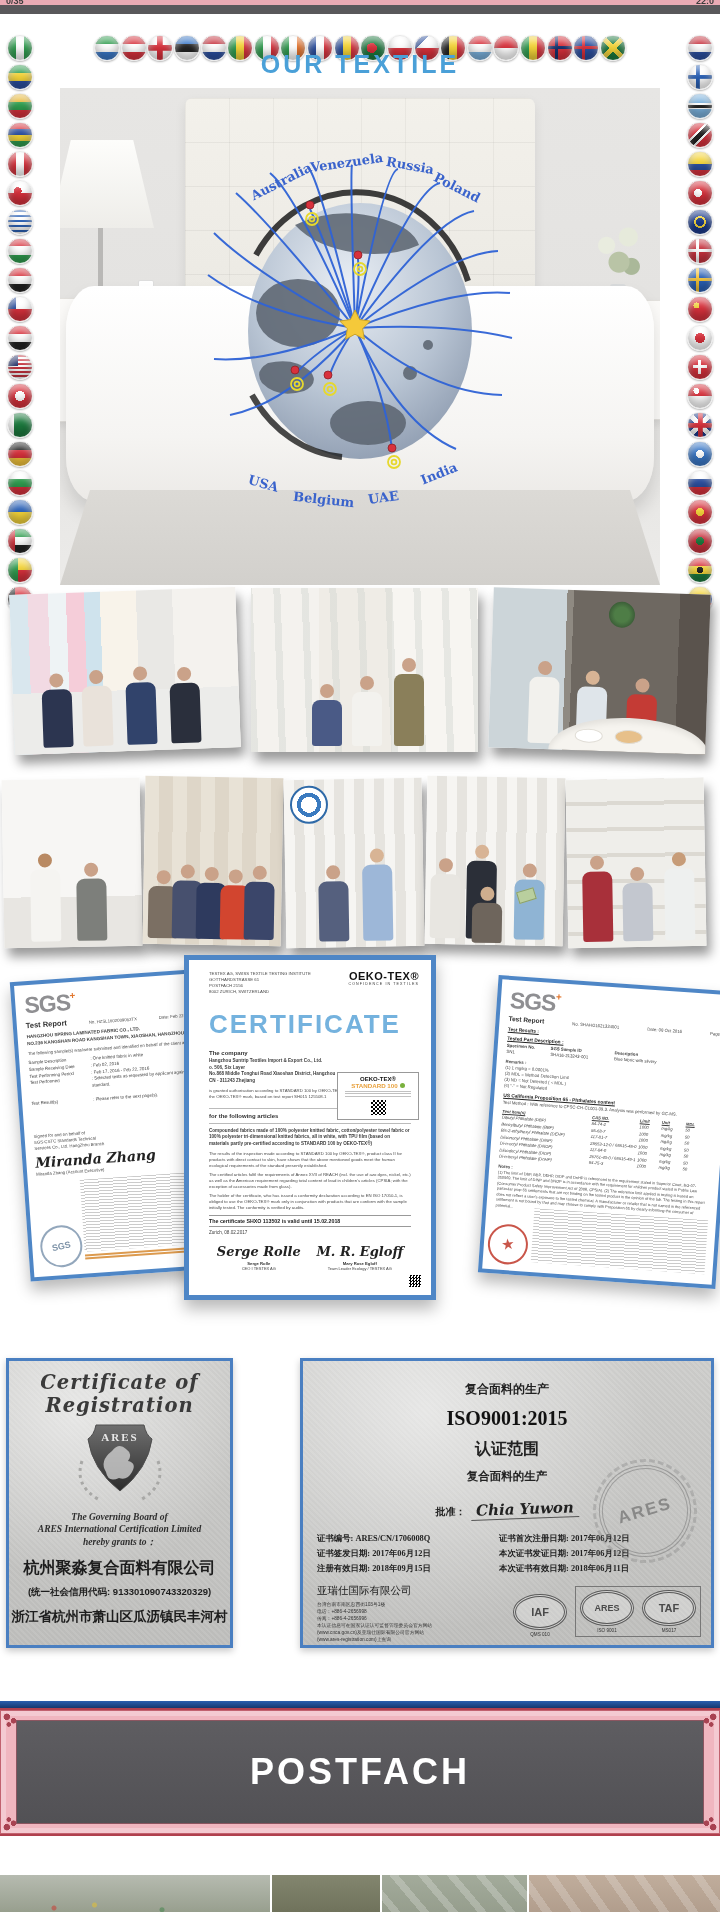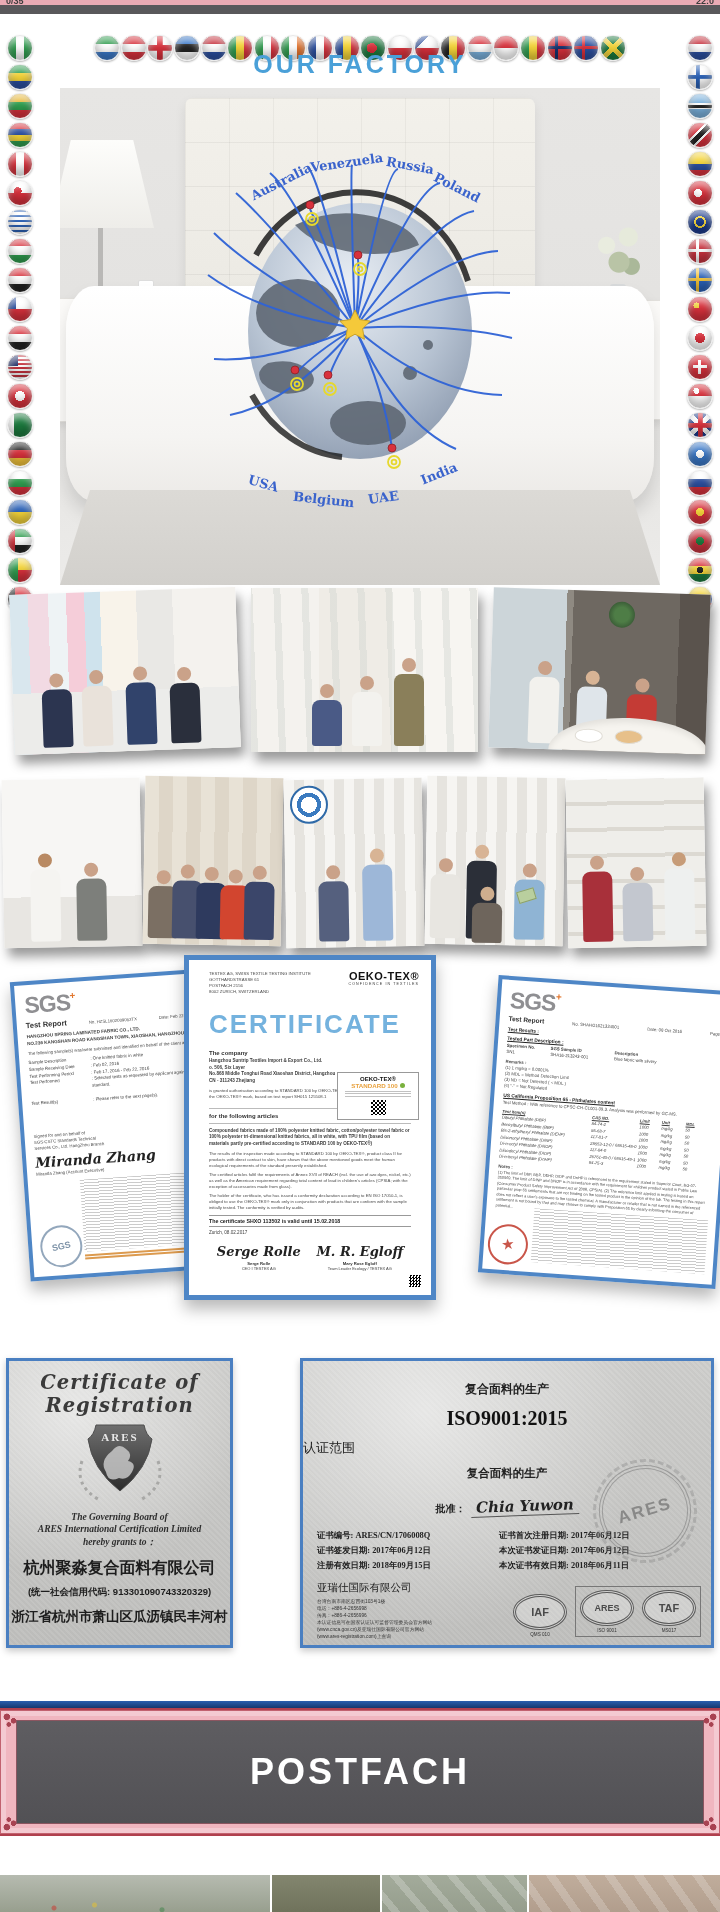--- a/index.html
+++ b/index.html
@@ -131,21 +131,21 @@
   .reg-title{font-family:"DejaVu Serif",serif;font-style:italic;font-weight:bold;font-size:19.5px;
      color:#3a3a3a;text-align:center;margin-top:10px;letter-spacing:1px}
   .shield-wrap{text-align:center;margin-top:2px}
   .board{font-family:"Liberation Serif",serif;font-style:italic;font-weight:bold;font-size:9.5px;
      color:#2e2e2e;text-align:center;line-height:1.3;margin-top:2px}
   .cn-name{font-family:"Liberation Serif",serif;font-weight:bold;font-size:16px;text-align:center;color:#1d1d1d;margin-top:10px}
   .cn-credit{font-weight:bold;font-size:9.5px;text-align:center;color:#1d1d1d;margin-top:7px}
   .cn-addr{font-family:"Liberation Serif",serif;font-weight:bold;font-size:13.5px;text-align:center;color:#1d1d1d;margin-top:9px}
   .iso-l1{font-family:"Liberation Serif",serif;font-weight:bold;font-size:12px;text-align:center;margin-top:20px;color:#222}
   .iso-l2{font-family:"Liberation Serif",serif;font-weight:bold;font-size:20px;text-align:center;margin-top:9px;color:#111}
-  .iso-l3{font-family:"Liberation Serif",serif;font-weight:normal;font-size:13px;text-align:left;margin-top:9px;color:#222}
+  .iso-l3{font-family:"Liberation Serif",serif;font-weight:bold;font-size:16px;text-align:center;margin-top:9px;color:#222}
   .iso-l4{font-family:"Liberation Serif",serif;font-weight:bold;font-size:11.5px;text-align:center;margin-top:9px;color:#222}
   .approve{display:flex;justify-content:center;align-items:flex-end;gap:5px;margin-top:16px}
   .approve .lab{font-family:"Liberation Serif",serif;font-weight:bold;font-size:10px;color:#222}
   .approve .scr{font-size:15px;border-bottom:1px solid #555;min-width:108px;text-align:center;transform:rotate(-2deg)}
   .detgrid{display:grid;grid-template-columns:1fr 1.15fr;gap:4px 10px;margin:14px 14px 0;
      font-family:"Liberation Serif",serif;font-weight:bold;font-size:8.4px;color:#222}
   .org{margin:10px 0 4px 14px;font-family:"Liberation Serif",serif;font-weight:normal;font-size:10.5px;color:#1c1c1c}
   .orglines{margin:2px 0 0 14px;font-size:4.8px;line-height:1.45;color:#333;width:190px}
   .badges{position:absolute;right:10px;bottom:8px;display:flex;gap:8px;align-items:flex-end}
   .badge{text-align:center}
@@ -256,21 +256,21 @@
       <span class="flag" style="background: linear-gradient(rgb(255, 255, 255), rgb(255, 255, 255)) 50% 50% / 14% 60% no-repeat, linear-gradient(rgb(255, 255, 255), rgb(255, 255, 255)) 50% 50% / 60% 14% no-repeat, linear-gradient(rgb(216, 49, 60), rgb(216, 49, 60));"></span>
       <span class="flag" style="background: radial-gradient(circle at 35% 28%, rgb(255, 255, 255) 0px, rgb(255, 255, 255) 3px, rgba(0, 0, 0, 0) 3px), linear-gradient(rgb(216, 49, 60) 0px, rgb(216, 49, 60) 50%, rgb(255, 255, 255) 50%);"></span>
       <span class="flag" style="background: linear-gradient(rgb(216, 49, 60), rgb(216, 49, 60)) 50% 0px / 20% 100% no-repeat, linear-gradient(rgb(216, 49, 60), rgb(216, 49, 60)) 0px 50% / 100% 20% no-repeat, linear-gradient(45deg, rgba(0, 0, 0, 0) 43%, rgb(255, 255, 255) 43%, rgb(255, 255, 255) 57%, rgba(0, 0, 0, 0) 57%), linear-gradient(135deg, rgba(0, 0, 0, 0) 43%, rgb(255, 255, 255) 43%, rgb(255, 255, 255) 57%, rgba(0, 0, 0, 0) 57%), linear-gradient(rgb(26, 58, 140), rgb(26, 58, 140));"></span>
       <span class="flag" style="background: radial-gradient(circle, rgb(255, 255, 255) 0px, rgb(255, 255, 255) 4px, rgb(58, 120, 200) 4px);"></span>
       <span class="flag" style="background: linear-gradient(rgb(255, 255, 255) 0px, rgb(255, 255, 255) 33%, rgb(43, 79, 160) 33%, rgb(43, 79, 160) 67%, rgb(216, 49, 60) 67%);"></span>
       <span class="flag" style="background: radial-gradient(circle, rgb(245, 213, 58) 0px, rgb(245, 213, 58) 4px, rgb(216, 49, 60) 4px);"></span>
       <span class="flag" style="background: radial-gradient(circle, rgb(28, 122, 62) 0px, rgb(28, 122, 62) 4px, rgb(200, 50, 62) 4px);"></span>
       <span class="flag" style="background: radial-gradient(circle, rgb(34, 34, 34) 0px, rgb(34, 34, 34) 3px, rgba(0, 0, 0, 0) 3px), linear-gradient(rgb(216, 49, 60) 0px, rgb(216, 49, 60) 33%, rgb(245, 213, 58) 33%, rgb(245, 213, 58) 67%, rgb(28, 122, 62) 67%);"></span>
       <span class="flag" style="background: linear-gradient(rgb(245, 213, 58) 0px, rgb(245, 213, 58) 33%, rgb(43, 79, 160) 33%, rgb(43, 79, 160) 67%, rgb(216, 49, 60) 67%);"></span>
     </div>
-  <div class="pt-title">OUR FACTORY</div>
+  <div class="pt-title">OUR TEXTILE</div>
 
   <div class="bedroom">
     <div class="headboard"></div>
     <div class="lampshade"></div>
     <div class="lampstem"></div>
     <div class="nstand ns-l"></div>
     <div class="mug"></div>
     <div class="flowers"></div>
     <div class="vase"></div>
     <div class="nstand ns-r"></div>

